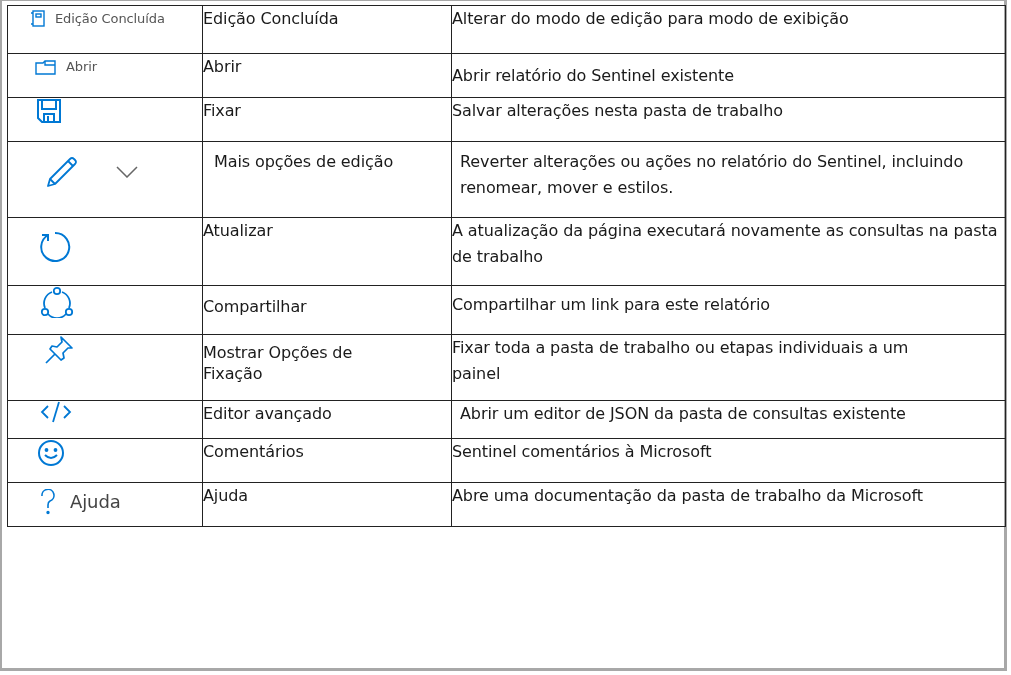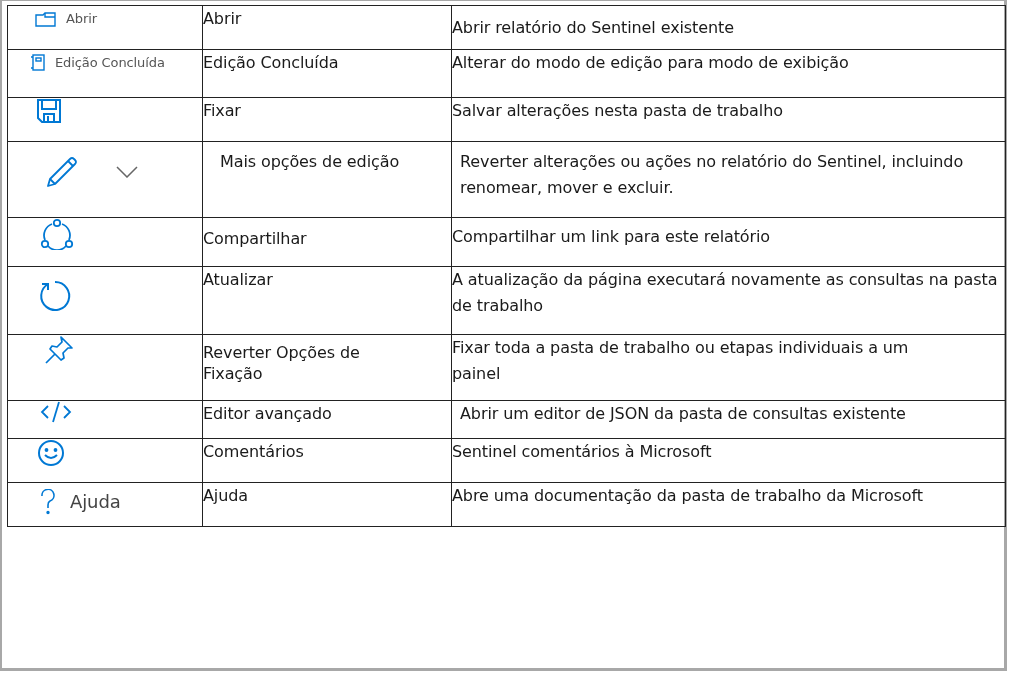--- a/index.html
+++ b/index.html
@@ -41,52 +41,52 @@
 <div class="frame"></div>
 
 <table class="ref">
   <colgroup>
       <col class="c1">
       <col class="c2">
       <col class="c3">
     </colgroup>
   <tbody>
 
-    <tr style="height:44px">
-      <td class="icon-cell">
-        <div class="icon-wrap" style="padding-left:27px">
-          <svg width="22" height="16" viewBox="0 0 22 16" fill="none" stroke="#0078d4" stroke-width="1.4">
-              <path d="M1 4 H8 L10 2 H20 V15 H1 Z"></path>
-              <path d="M10 2 V6 H20"></path>
-            </svg>
-          <span class="icon-label">Abrir</span>
-        </div>
-      </td>
-      <td class="name-cell">Abrir</td>
-      <td class="desc-cell" style="padding-top:9px">Abrir relatório do Sentinel existente</td>
-    </tr>
-
     <tr style="height:48px">
       <td class="icon-cell">
         <div class="icon-wrap">
           <svg width="16" height="18" viewBox="0 0 16 18" fill="none" stroke="#0078d4" stroke-width="1.4">
               <rect x="3" y="1" width="11" height="15"></rect>
               <rect x="6" y="4" width="5" height="3"></rect>
               <line x1="1" y1="3" x2="3" y2="3"></line>
               <line x1="1" y1="14" x2="3" y2="14"></line>
             </svg>
           <span class="icon-label">Edição Concluída</span>
         </div>
       </td>
       <td class="name-cell">Edição Concluída</td>
       <td class="desc-cell">Alterar do modo de edição para modo de exibição</td>
     </tr>
 
     <tr style="height:44px">
       <td class="icon-cell">
+        <div class="icon-wrap" style="padding-left:27px">
+          <svg width="22" height="16" viewBox="0 0 22 16" fill="none" stroke="#0078d4" stroke-width="1.4">
+              <path d="M1 4 H8 L10 2 H20 V15 H1 Z"></path>
+              <path d="M10 2 V6 H20"></path>
+            </svg>
+          <span class="icon-label">Abrir</span>
+        </div>
+      </td>
+      <td class="name-cell">Abrir</td>
+      <td class="desc-cell" style="padding-top:9px">Abrir relatório do Sentinel existente</td>
+    </tr>
+
+    <tr style="height:44px">
+      <td class="icon-cell">
         <div class="icon-wrap" style="padding-left:28px">
           <svg width="26" height="26" viewBox="0 0 26 26" fill="none" stroke="#0078d4" stroke-width="2">
               <path d="M2 2 H24 V24 H6 L2 20 Z"></path>
               <path d="M6 2 V11 H20 V2"></path>
               <path d="M8 24 V16 H18 V24"></path>
               <line x1="12" y1="18" x2="12" y2="24"></line>
             </svg>
         </div>
       </td>
       <td class="name-cell">Fixar</td>
@@ -101,63 +101,63 @@
           <svg width="32" height="32" viewBox="0 0 32 32" fill="none" stroke="#0078d4" stroke-width="1.8" stroke-linejoin="round">
               <path d="M2 30 L4 23 L24 3 Q26 1 28 3 L29 4 Q31 6 29 8 L9 28 Z"></path>
               <line x1="22" y1="5" x2="27" y2="10"></line>
               <line x1="4" y1="23" x2="9" y2="28"></line>
             </svg>
           <svg class="chev" width="22" height="12" viewBox="0 0 22 12" fill="none" stroke="#666" stroke-width="1.5">
               <polyline points="1,1 11,11 21,1"></polyline>
             </svg>
         </div>
       </td>
-      <td class="name-cell" style="padding-left:17px; padding-top:7px">Mais opções de edição</td>
-      <td class="desc-cell" style="padding-top:7px; padding-left:8px">Reverter alterações ou ações no relatório do Sentinel, incluindo renomear, mover e excluir.</td>
+      <td class="name-cell" style="padding-left:11px; padding-top:7px">Mais opções de edição</td>
+      <td class="desc-cell" style="padding-top:7px; padding-left:8px">Reverter alterações ou ações no relatório do Sentinel, incluindo renomear, mover e estilos.</td>
+    </tr>
+
+    <tr style="height:68px">
+      <td class="icon-cell">
+        <div class="icon-wrap" style="padding-left:30px; padding-top:12px">
+          <svg width="34" height="34" viewBox="0 0 34 34" fill="none" stroke="#0078d4" stroke-width="2">
+              <path d="M10 5 A14 14 0 1 0 17 3"></path>
+              <polyline points="10,11 10,5 4,5"></polyline>
+            </svg>
+        </div>
+      </td>
+      <td class="name-cell">Atualizar</td>
+      <td class="desc-cell">A atualização da página executará novamente as consultas na pasta de trabalho</td>
     </tr>
 
     <tr style="height:49px">
       <td class="icon-cell">
         <div class="icon-wrap" style="padding-left:32px">
           <svg width="34" height="32" viewBox="0 0 34 32" fill="none" stroke="#0078d4" stroke-width="1.8">
               <path d="M12 6 A12 12 0 0 0 5 22 M29 22 A12 12 0 0 0 22 6 M8 28 A12 12 0 0 0 26 28"></path>
               <circle cx="17" cy="5" r="3.2"></circle>
               <circle cx="5" cy="26" r="3.2"></circle>
               <circle cx="29" cy="26" r="3.2"></circle>
             </svg>
         </div>
       </td>
       <td class="name-cell" style="padding-top:8px">Compartilhar</td>
       <td class="desc-cell" style="padding-top:6px">Compartilhar um link para este relatório</td>
     </tr>
 
-    <tr style="height:68px">
-      <td class="icon-cell">
-        <div class="icon-wrap" style="padding-left:30px; padding-top:12px">
-          <svg width="34" height="34" viewBox="0 0 34 34" fill="none" stroke="#0078d4" stroke-width="2">
-              <path d="M10 5 A14 14 0 1 0 17 3"></path>
-              <polyline points="10,11 10,5 4,5"></polyline>
-            </svg>
-        </div>
-      </td>
-      <td class="name-cell">Atualizar</td>
-      <td class="desc-cell">A atualização da página executará novamente as consultas na pasta de trabalho</td>
-    </tr>
-
     <tr style="height:66px">
       <td class="icon-cell">
         <div class="icon-wrap" style="padding-left:36px">
           <svg width="30" height="30" viewBox="0 0 30 30" fill="none" stroke="#0078d4" stroke-width="1.7" stroke-linejoin="round">
               <path d="M17 2 L28 13 L24 13 L19 18 L20 23 L17 25 L6 14 L8 11 L13 12 L18 7 Z"></path>
               <line x1="11" y1="19" x2="2" y2="28"></line>
             </svg>
         </div>
       </td>
       <td class="name-cell" style="padding-top:7px; line-height:21px">
-          <span style="display:block; width:160px">Reverter Opções de Fixação</span>
+          <span style="display:block; width:160px">Mostrar Opções de Fixação</span>
         </td>
       <td class="desc-cell">
           <span style="display:block; width:460px">Fixar toda a pasta de trabalho ou etapas individuais a um painel</span>
         </td>
     </tr>
 
     <tr style="height:38px">
       <td class="icon-cell">
         <div class="icon-wrap" style="padding-left:32px">
           <svg width="32" height="22" viewBox="0 0 32 22" fill="none" stroke="#0078d4" stroke-width="1.8">

